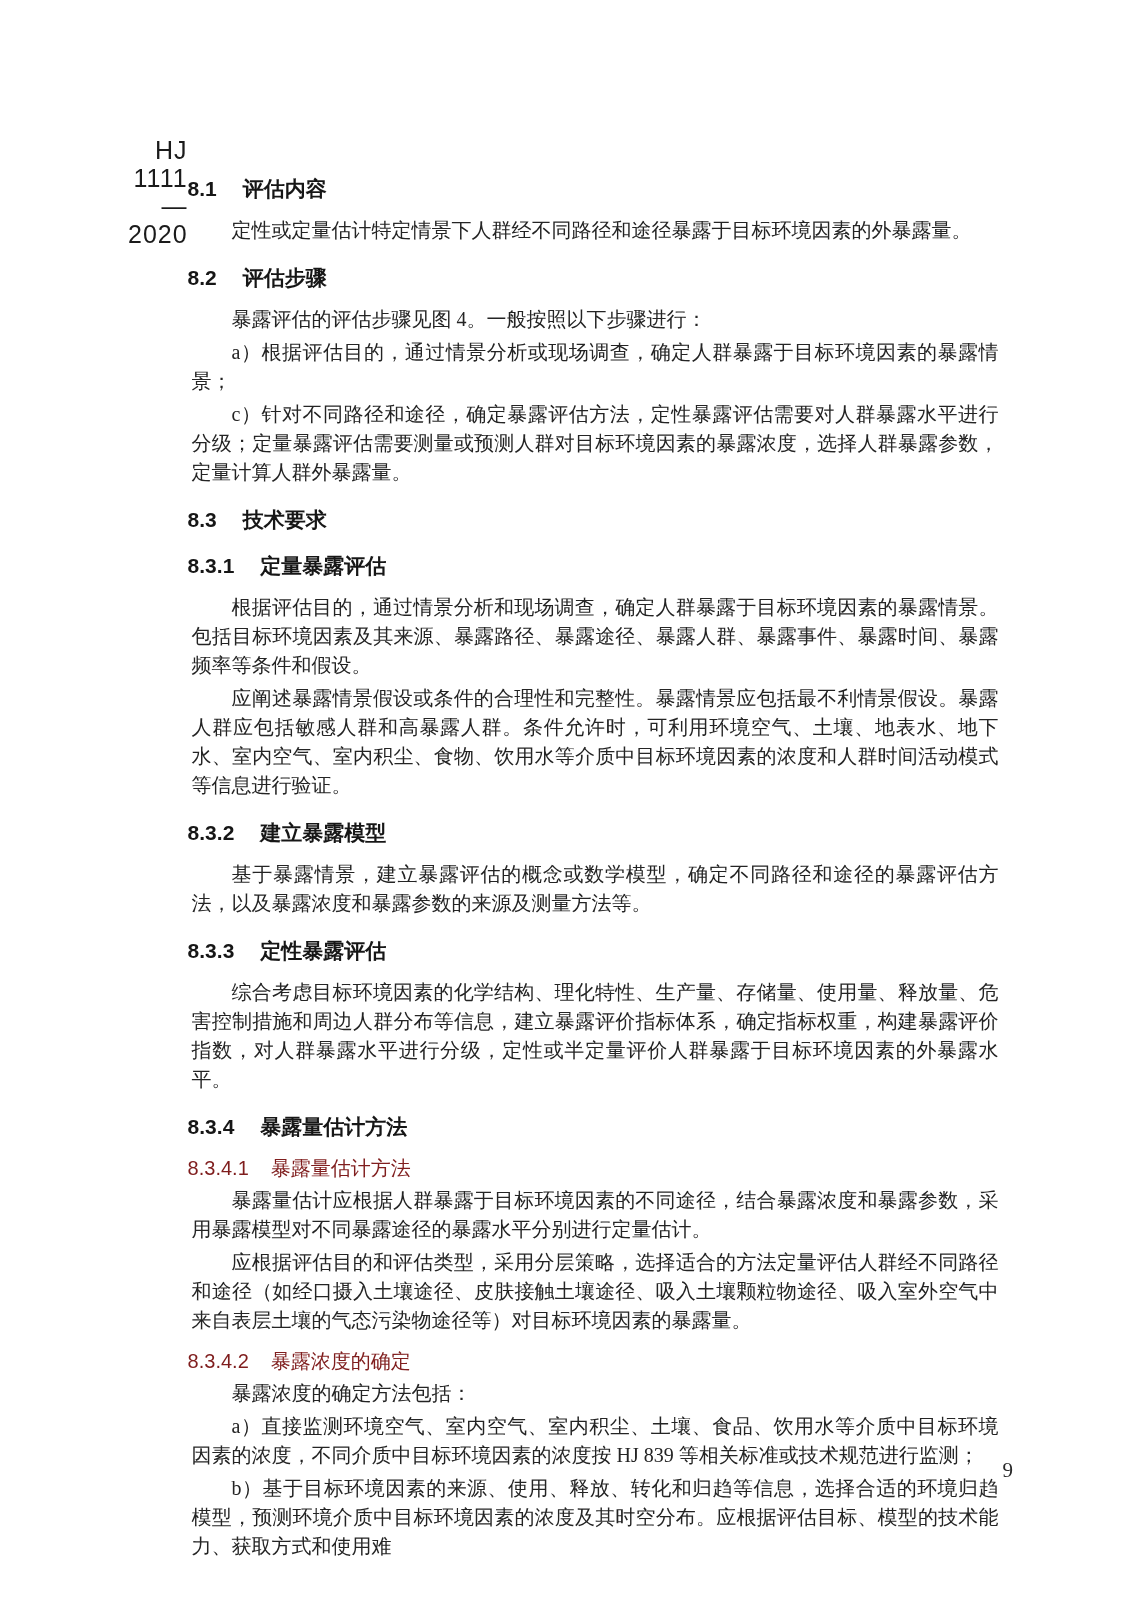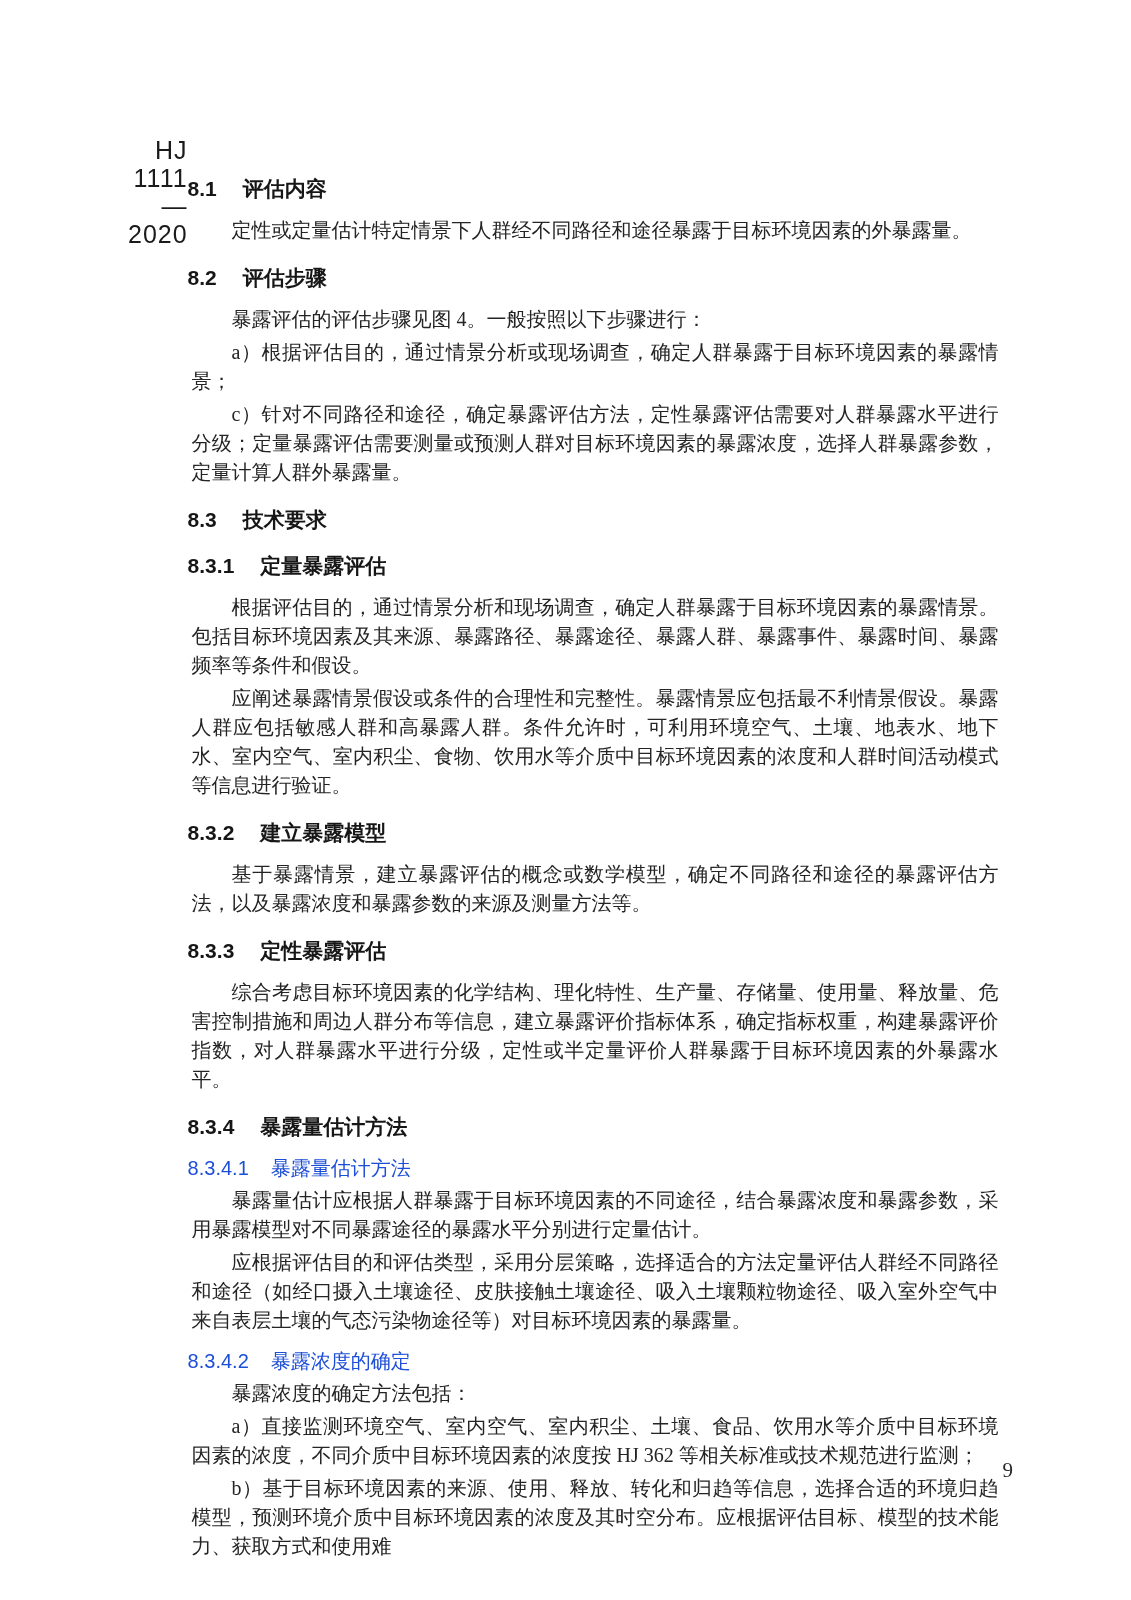--- a/index.html
+++ b/index.html
@@ -41,21 +41,21 @@
     color: #161616;
     margin: 20px 0 14px 0;
   }
   .doc-body > .h2:first-child {
     margin-top: 4px;
   }
   .doc-body .h4 {
     font-size: 20px;
     line-height: 28px;
     font-weight: 400;
-    color: #1d4ed8;
+    color: #7f1d1d;
     margin: 12px 0 2px 0;
   }
   .doc-body .h2 .num,
   .doc-body .h3 .num {
     margin-right: 26px;
   }
   .doc-body .h4 .num {
     margin-right: 22px;
     font-family: "Liberation Sans", "DejaVu Sans", sans-serif;
   }
@@ -95,18 +95,18 @@
       <div class="h3"><span class="num">8.3.2</span><span>建立暴露模型</span></div>
       <div class="para">基于暴露情景，建立暴露评估的概念或数学模型，确定不同路径和途径的暴露评估方法，以及暴露浓度和暴露参数的来源及测量方法等。</div>
       <div class="h3"><span class="num">8.3.3</span><span>定性暴露评估</span></div>
       <div class="para">综合考虑目标环境因素的化学结构、理化特性、生产量、存储量、使用量、释放量、危害控制措施和周边人群分布等信息，建立暴露评价指标体系，确定指标权重，构建暴露评价指数，对人群暴露水平进行分级，定性或半定量评价人群暴露于目标环境因素的外暴露水平。</div>
       <div class="h3"><span class="num">8.3.4</span><span>暴露量估计方法</span></div>
       <div class="h4"><span class="num">8.3.4.1</span><span>暴露量估计方法</span></div>
       <div class="para">暴露量估计应根据人群暴露于目标环境因素的不同途径，结合暴露浓度和暴露参数，采用暴露模型对不同暴露途径的暴露水平分别进行定量估计。</div>
       <div class="para">应根据评估目的和评估类型，采用分层策略，选择适合的方法定量评估人群经不同路径和途径（如经口摄入土壤途径、皮肤接触土壤途径、吸入土壤颗粒物途径、吸入室外空气中来自表层土壤的气态污染物途径等）对目标环境因素的暴露量。</div>
       <div class="h4"><span class="num">8.3.4.2</span><span>暴露浓度的确定</span></div>
       <div class="para">暴露浓度的确定方法包括：</div>
-      <div class="para">a）直接监测环境空气、室内空气、室内积尘、土壤、食品、饮用水等介质中目标环境因素的浓度，不同介质中目标环境因素的浓度按 HJ 362 等相关标准或技术规范进行监测；</div>
+      <div class="para">a）直接监测环境空气、室内空气、室内积尘、土壤、食品、饮用水等介质中目标环境因素的浓度，不同介质中目标环境因素的浓度按 HJ 839 等相关标准或技术规范进行监测；</div>
       <div class="para">b）基于目标环境因素的来源、使用、释放、转化和归趋等信息，选择合适的环境归趋模型，预测环境介质中目标环境因素的浓度及其时空分布。应根据评估目标、模型的技术能力、获取方式和使用难</div>
     </div>
 
   <div class="doc-footer">9</div>
 </div>
 
 </body></html>

